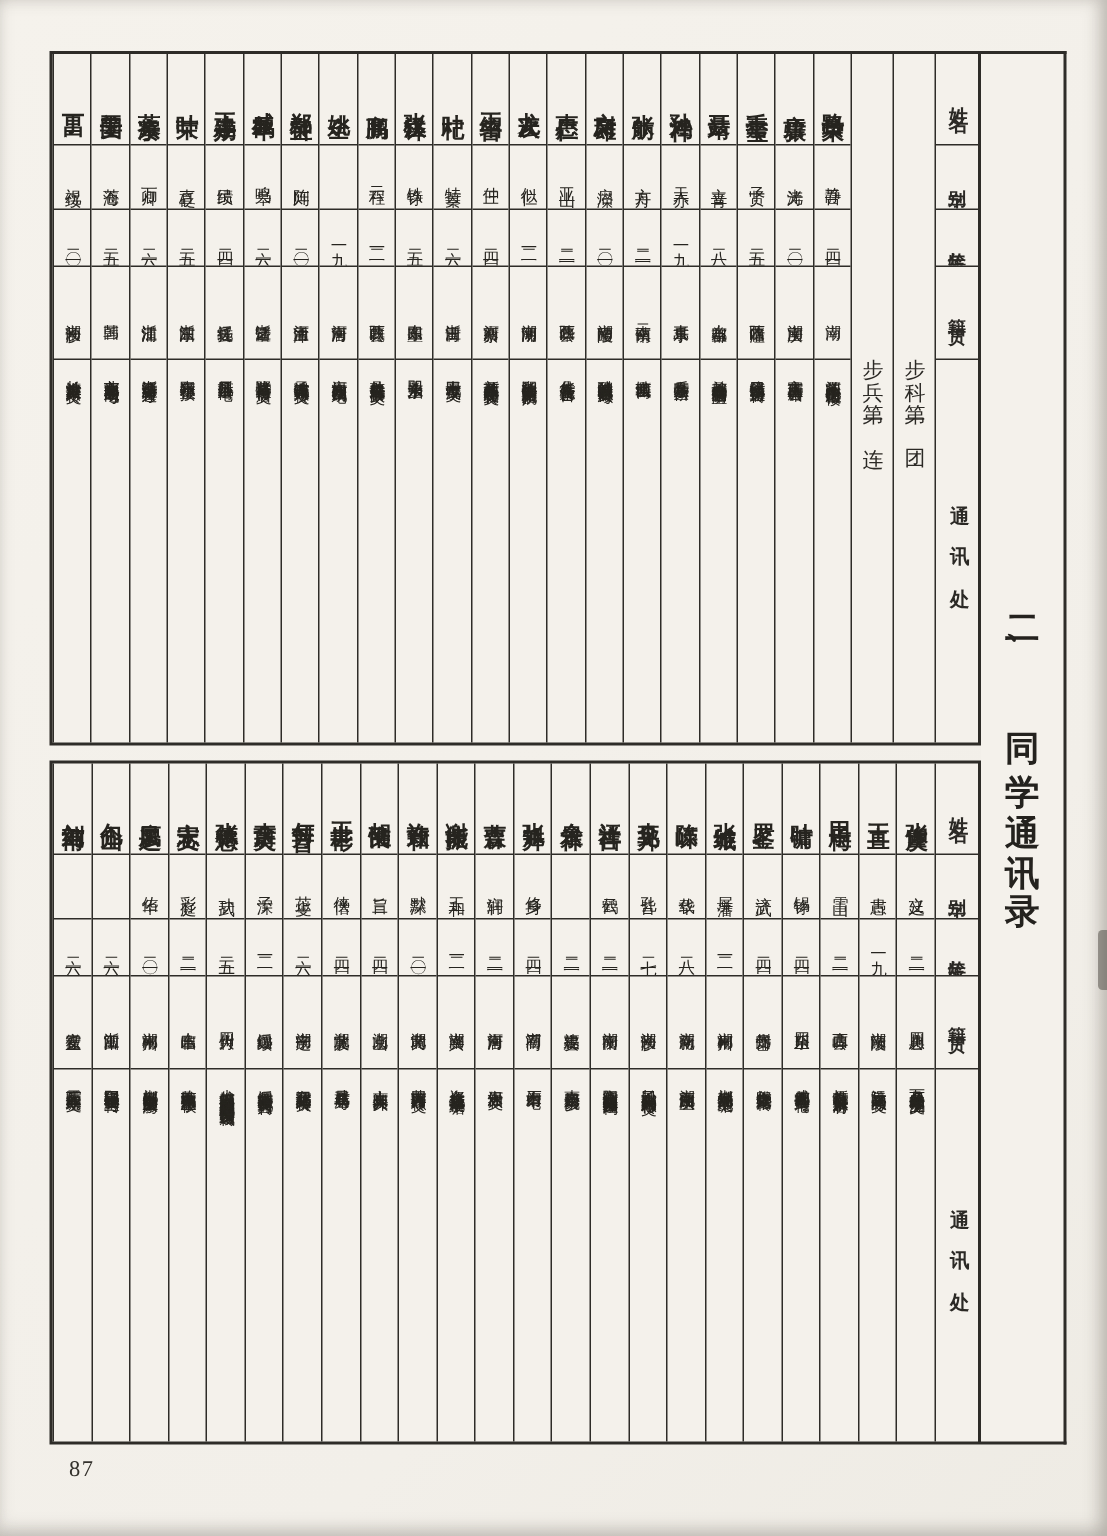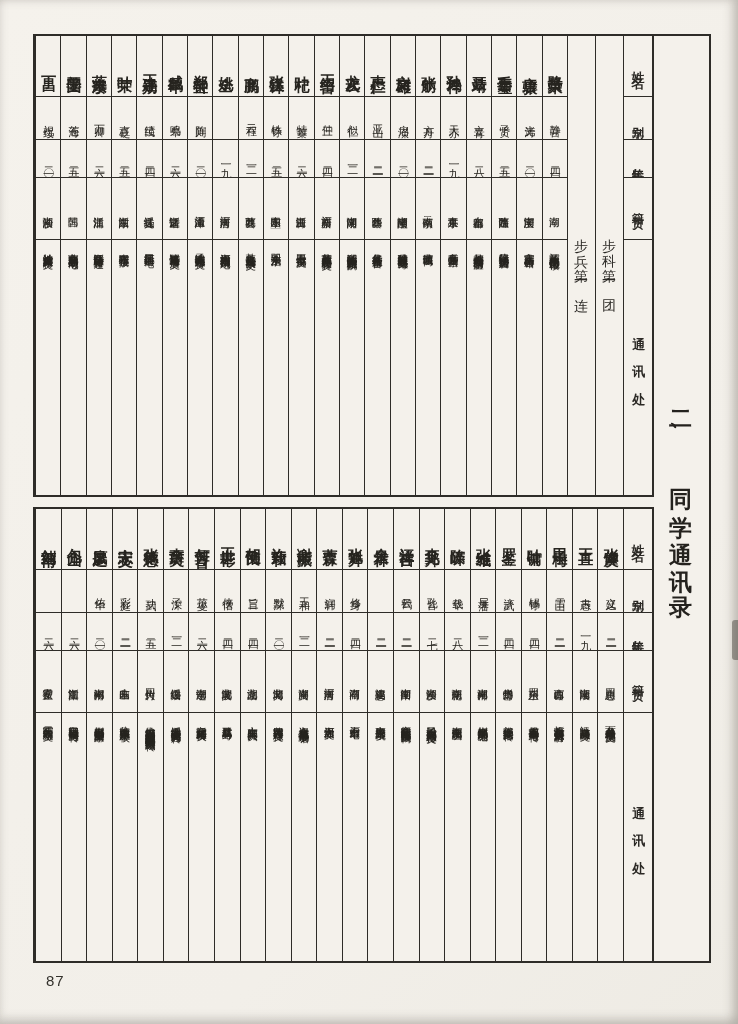--- a/index.html
+++ b/index.html
@@ -90,21 +90,21 @@
     width:55px;flex:none;
     border:2px solid #2e2c28;border-left:none;
     writing-mode:vertical-rl;text-orientation:upright;
     display:flex;align-items:center;justify-content:center;
     font-size:23px;font-weight:bold;letter-spacing:27px;
     background:#f4f1eb;
     color:#24221e;
   }
   .page-number{
     position:absolute;left:46px;top:972px;
-    font-family:Liberation Sans, sans-serif;
+    font-family:Liberation Serif, serif;
     font-size:15px;color:#33312c;letter-spacing:1px;
   }
   .edge-smudge{
     position:absolute;right:0;top:620px;width:6px;height:40px;
     background:rgba(60,55,48,.45);border-radius:3px 0 0 3px;
   }
 </style>
 </head>
 <body>
 

